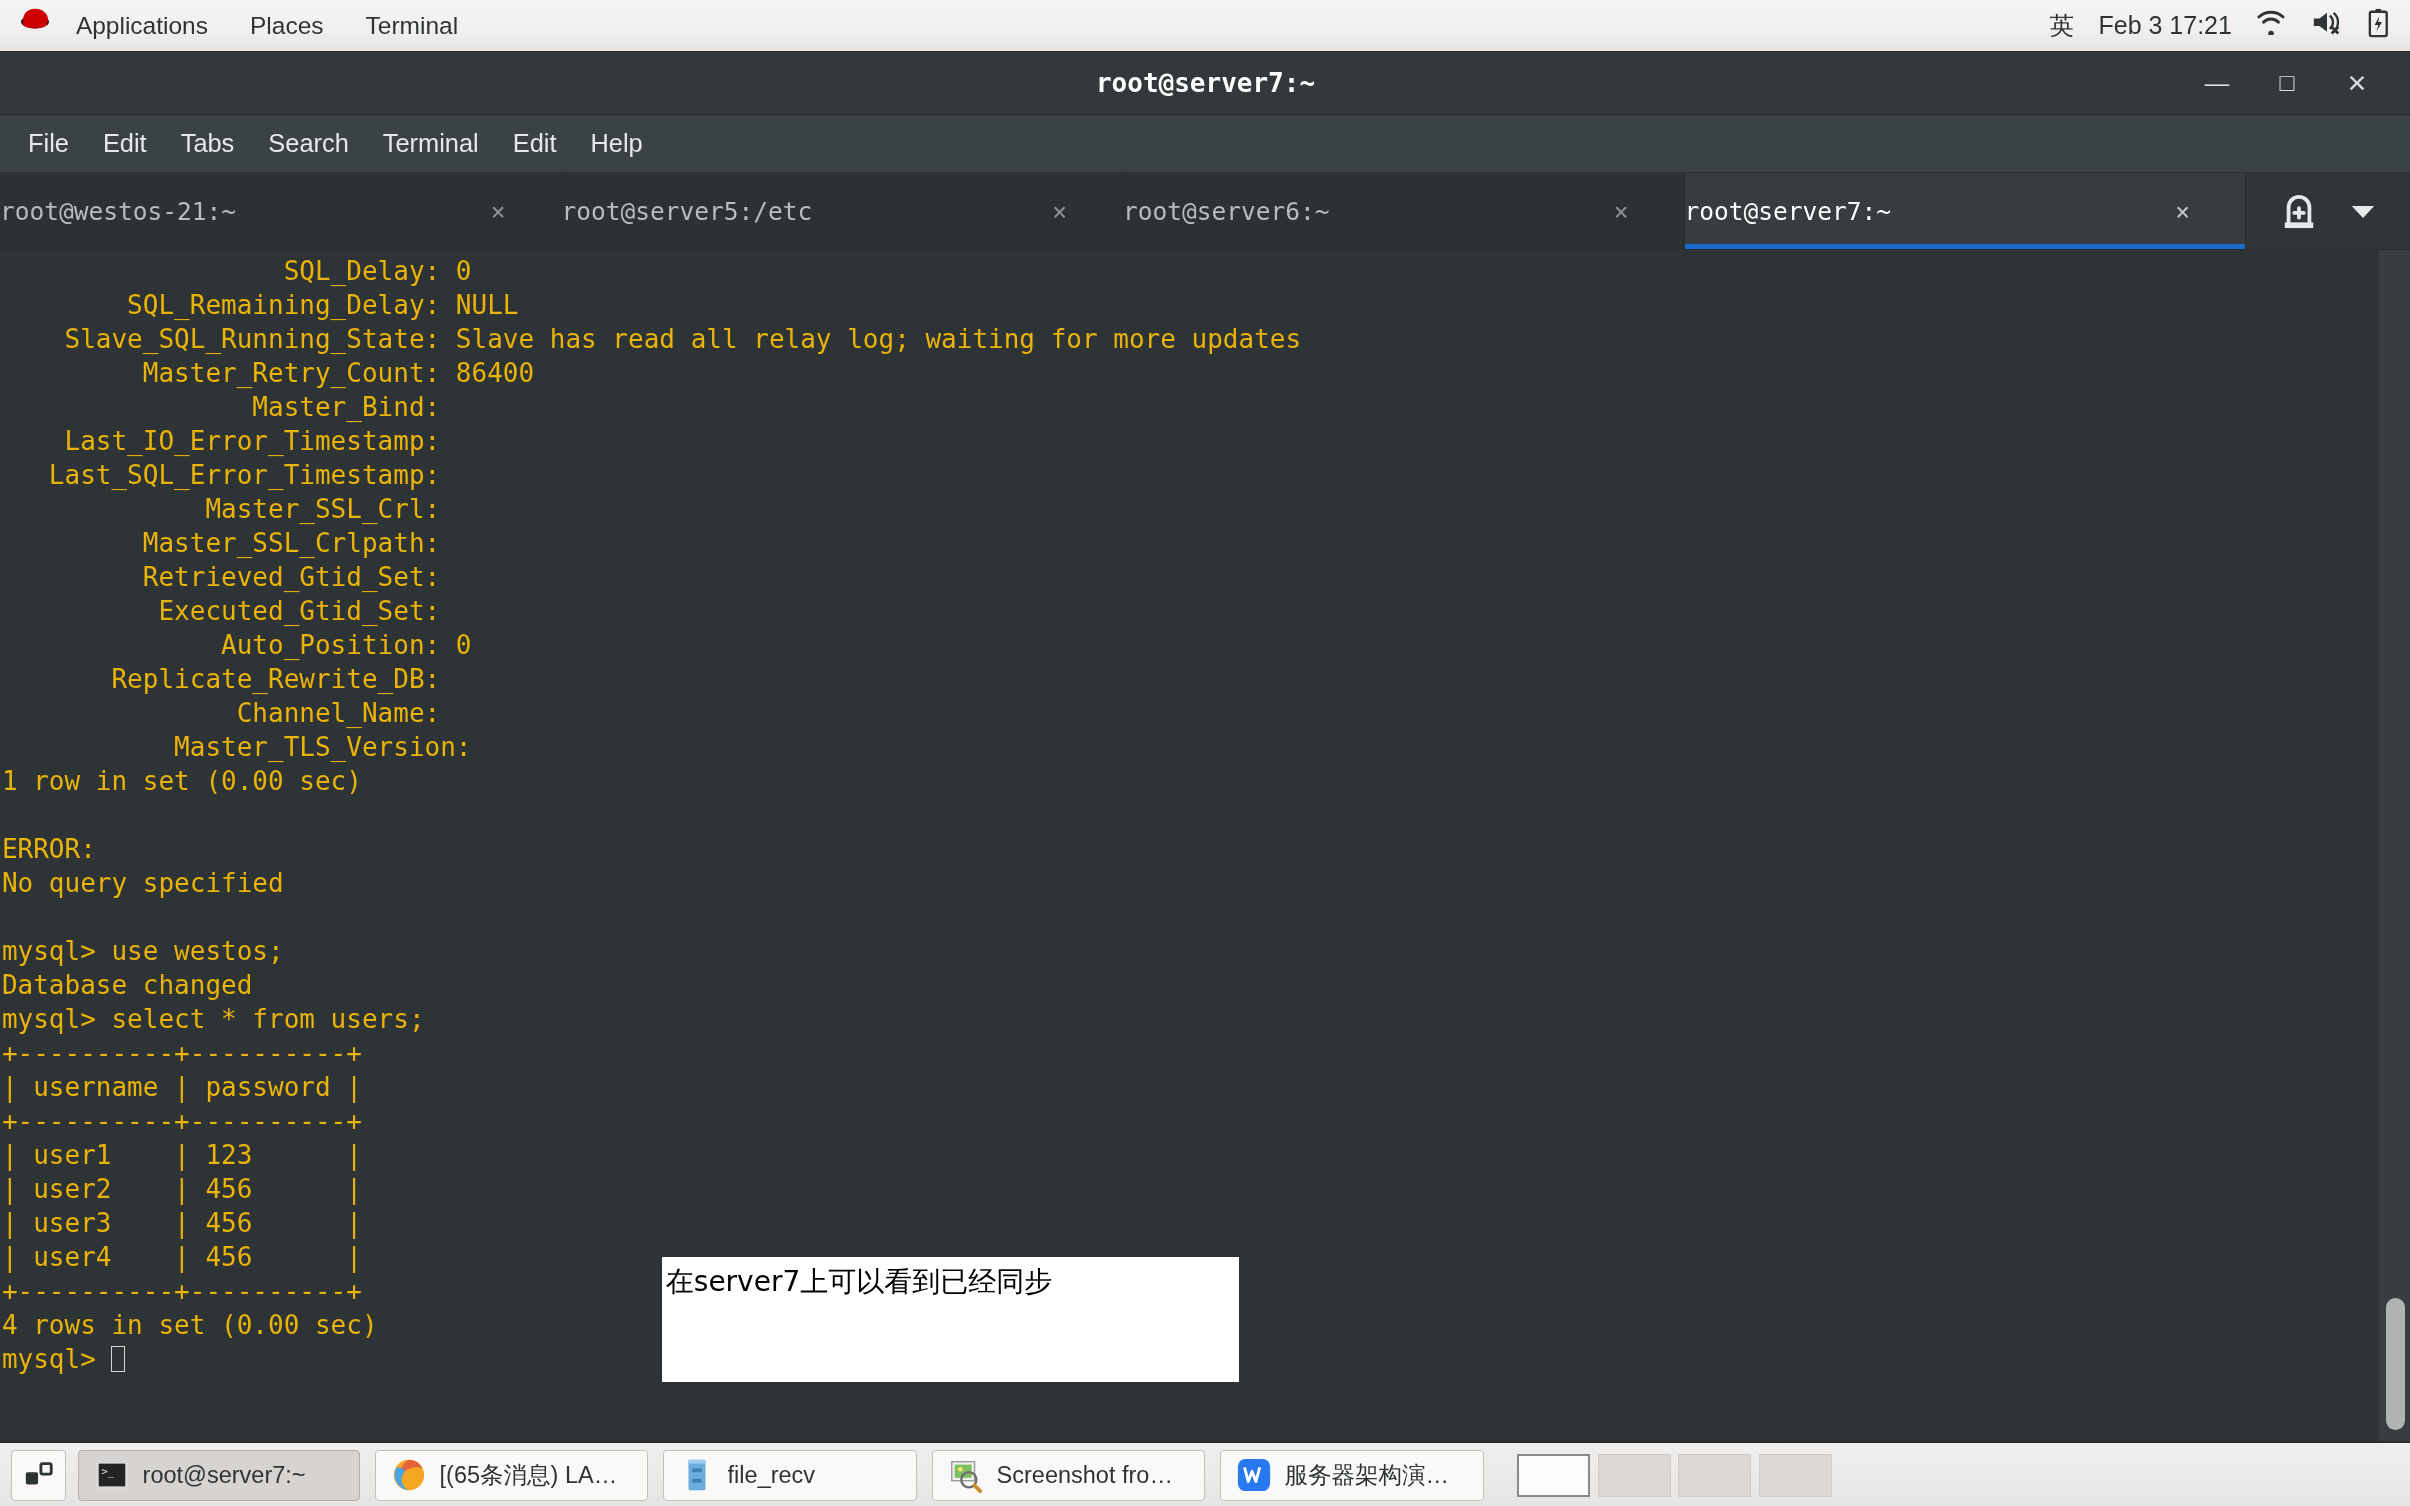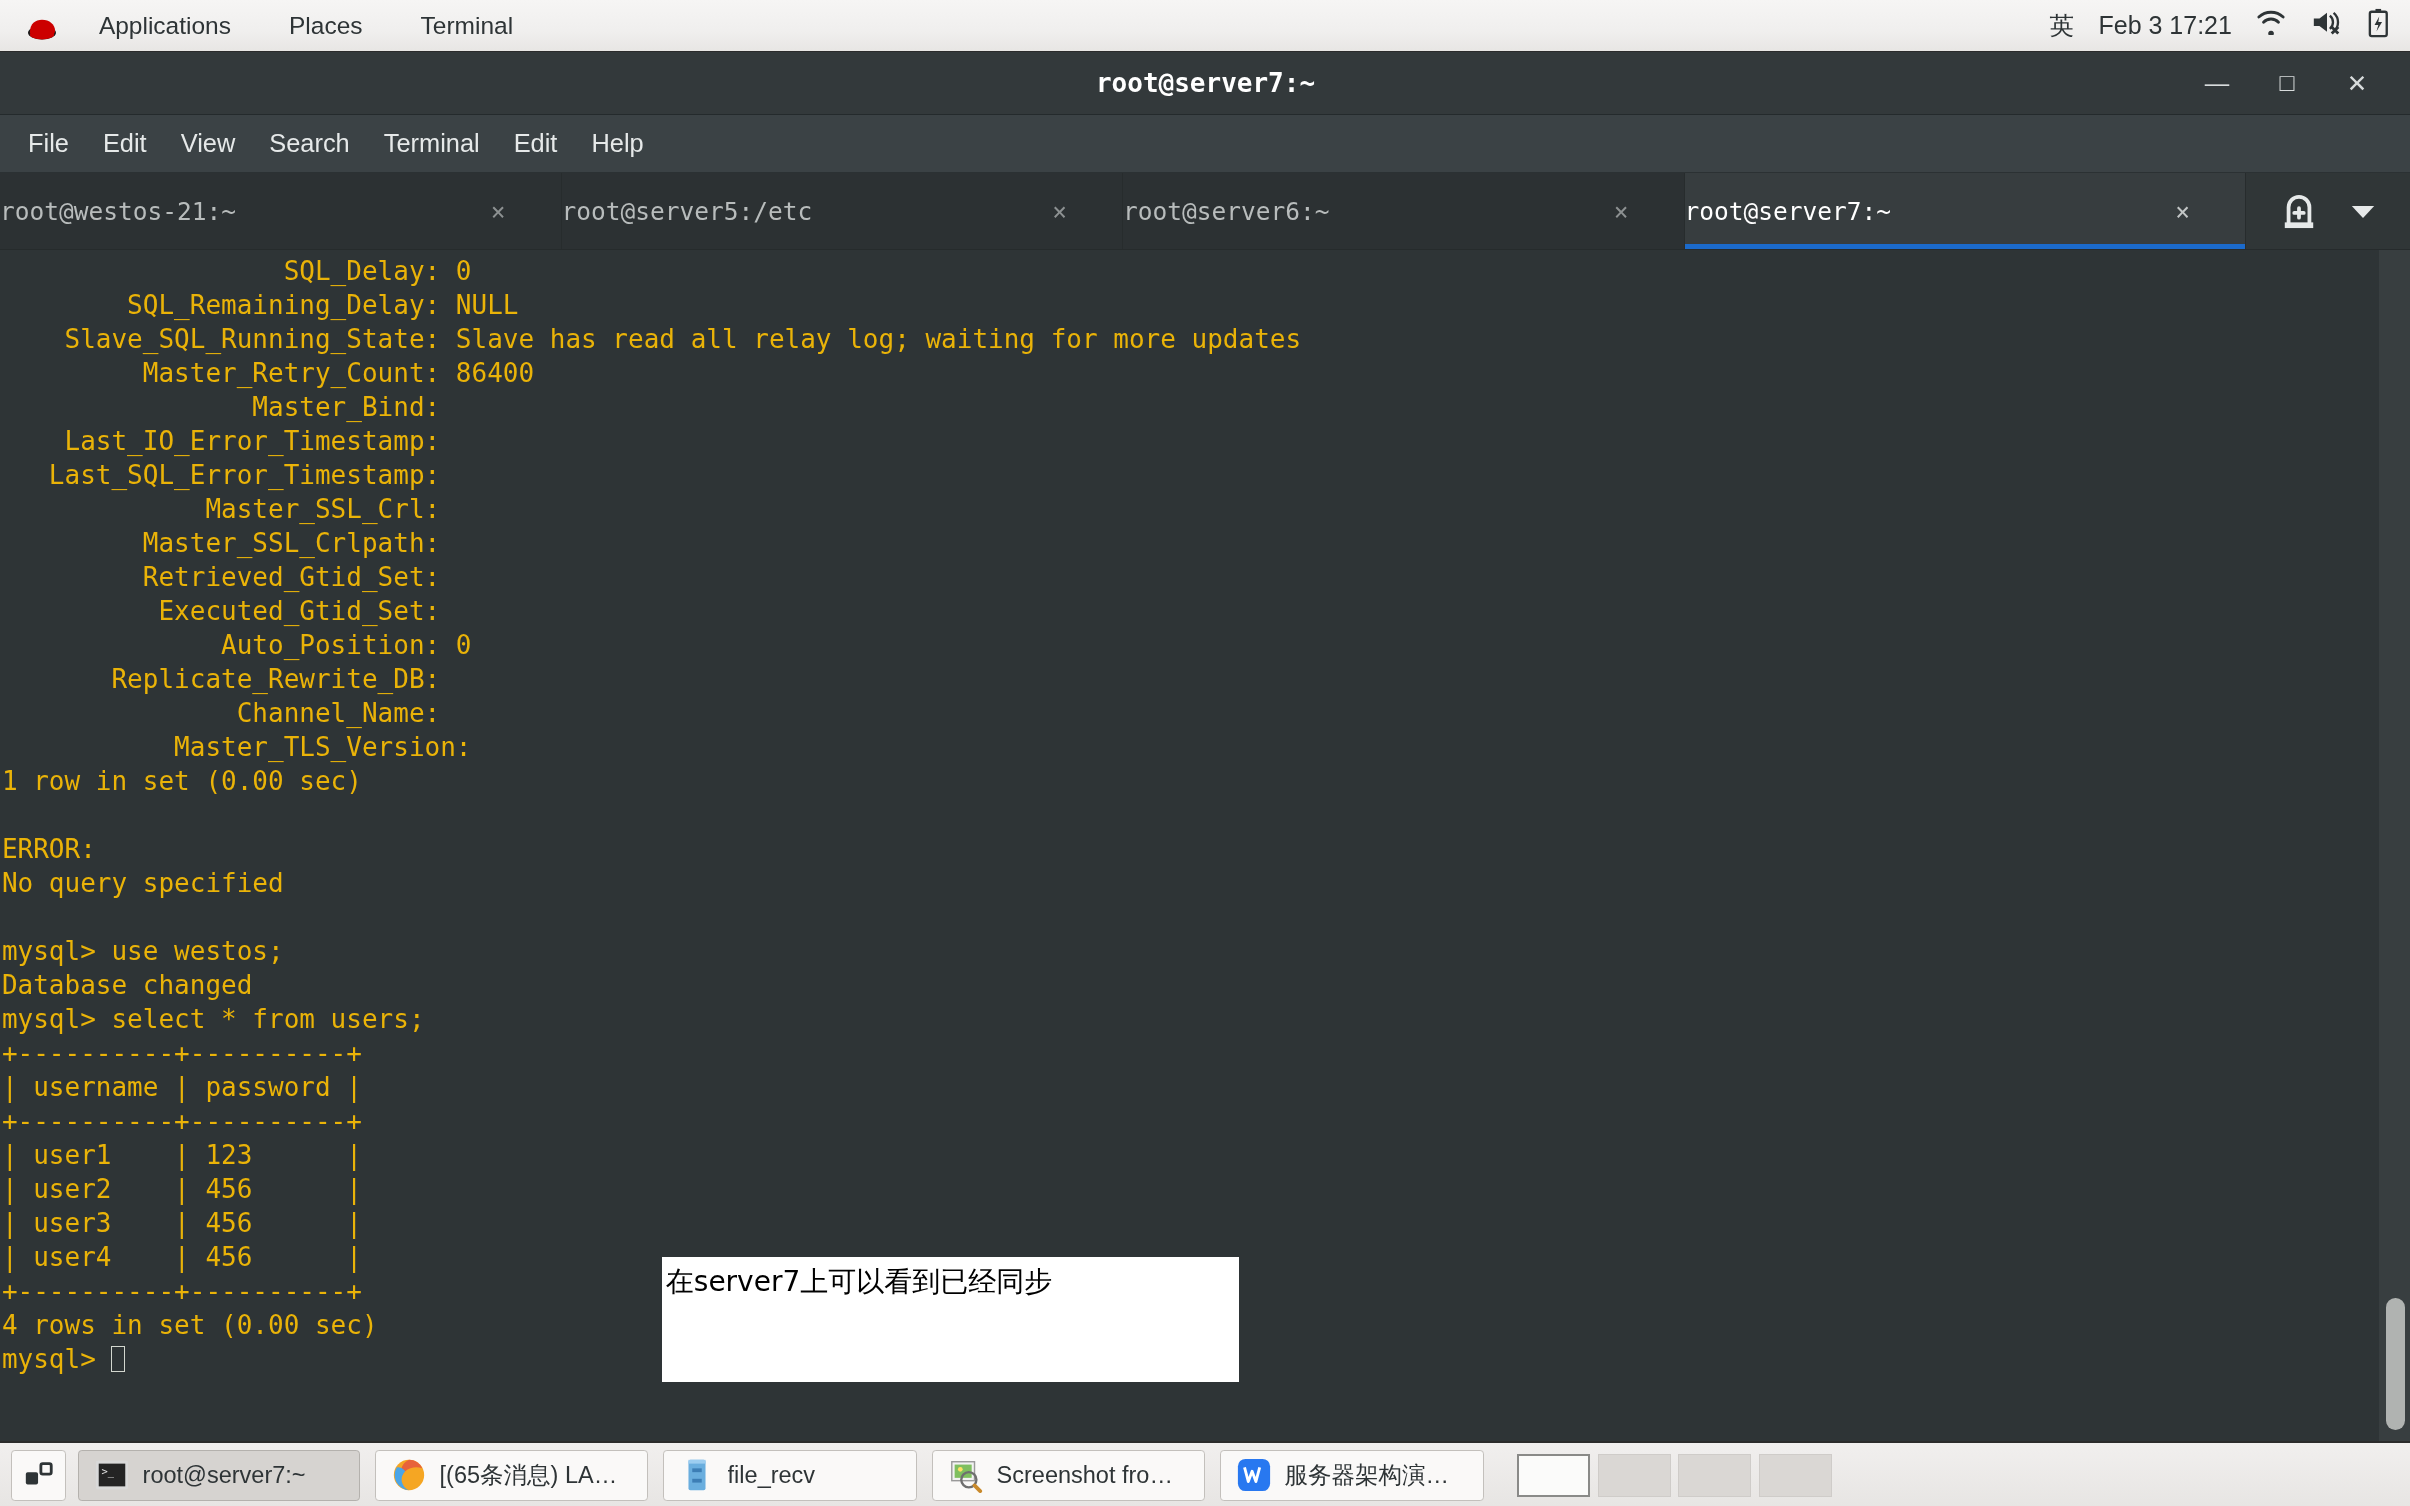--- a/index.html
+++ b/index.html
@@ -12,21 +12,21 @@
 
   
   #top-panel {
     position: absolute; left: 0; top: 0;
     width: 2411px; height: 52px;
     background: linear-gradient(to bottom, #f6f5f4 0%, #f0efee 60%, #e8e6e4 100%);
     border-bottom: 1.9px solid #2b2b2b;
     display: flex; align-items: center;
     font-size: 24.5px; color: #2e3436;
   }
-  .panel-left { display: flex; align-items: flex-end; gap: 16px; padding-left: 24px; }
+  .panel-left { display: flex; align-items: flex-start; gap: 0px; padding-left: 17px; }
   .panel-menu {
     padding: 5.6px 21px; cursor: default; color: #2e3436; white-space: nowrap;
   }
   .rh-logo { width: 36px; height: 28px; position: relative; margin-right: 1.9px; }
   .panel-right {
     margin-left: auto; display: flex; align-items: center;
     gap: 24.5px; padding-right: 21px;
   }
   .panel-right .im { font-family: "DejaVu Sans", sans-serif; font-size: 24.5px; }
   .clock { font-size: 25px; white-space: nowrap; }
@@ -234,21 +234,21 @@
     <div class="win-btns">
       <div class="win-btn">—</div>
       <div class="win-btn">□</div>
       <div class="win-btn">✕</div>
     </div>
   </div>
 
   <div id="menu-bar">
     <div class="menu-item">File</div>
     <div class="menu-item">Edit</div>
-    <div class="menu-item">View</div>
+    <div class="menu-item">Tabs</div>
     <div class="menu-item">Search</div>
     <div class="menu-item">Terminal</div>
     <div class="menu-item">Edit</div>
     <div class="menu-item">Help</div>
   </div>
 
   <div id="tab-bar">
     <div class="tab">
       <span class="tab-label">root@westos-21:~</span>
       <span class="tab-close">×</span>

